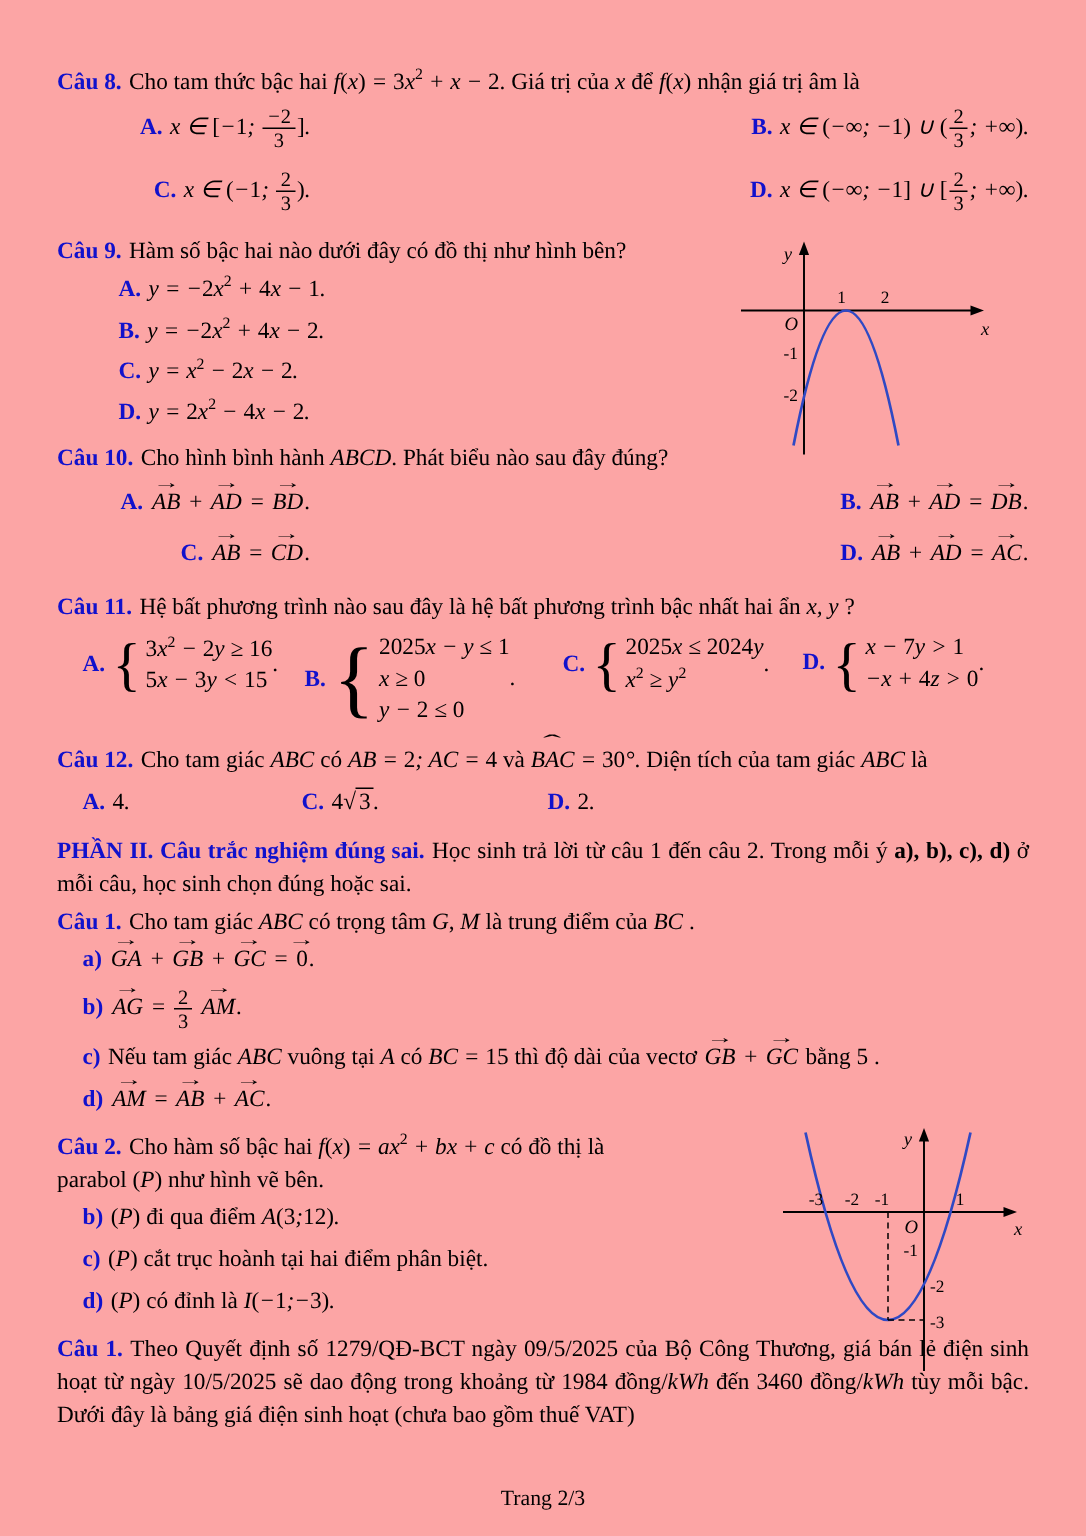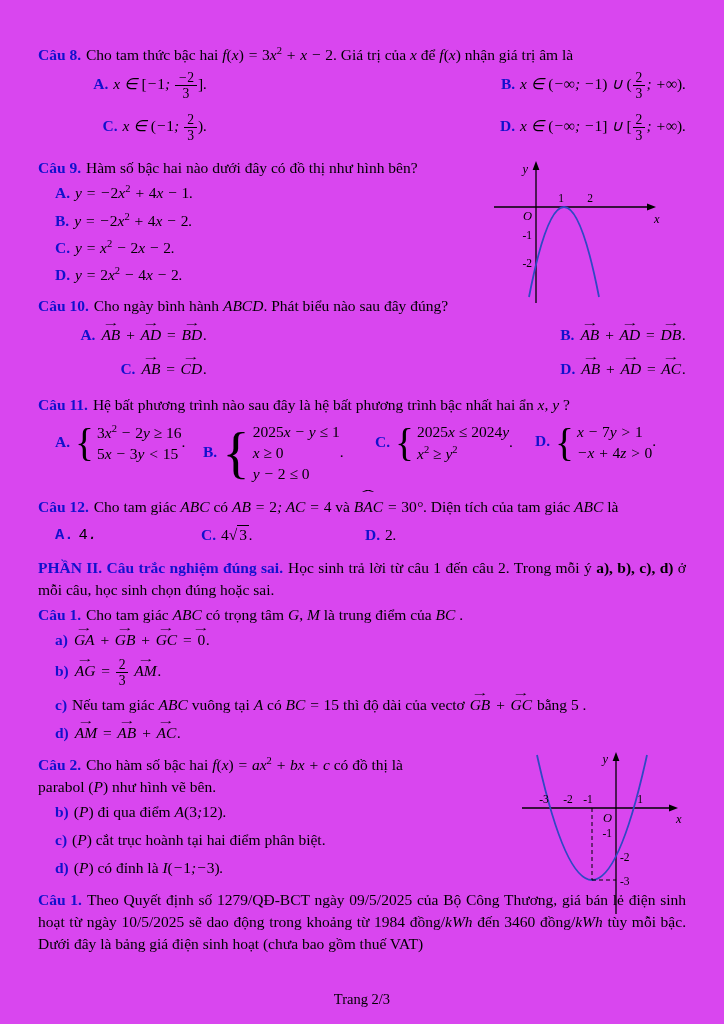--- a/index.html
+++ b/index.html
@@ -1,35 +1,35 @@
 <!DOCTYPE html>
 <html style="--accent: #1111cc; --curve: #2f49c4;"><head>
 <meta charset="utf-8">
 <style>
   :root{ --accent:#1111cc; --curve:#2f49c4; }
   *{ box-sizing:border-box; }
   html,body{ margin:0; padding:0; background:#fff; }
   .page{
     width:724px; height:1024px; padding:44px 38px 14px;
     font-family:"Liberation Serif", serif; font-size:15.5px; line-height:1.42;
-    color:#000; background:#d946ef; display:flex; flex-direction:column; overflow:hidden;
+    color:#000; background:#fca5a5; display:flex; flex-direction:column; overflow:hidden;
   }
   p{ margin:0; }
   .line{ margin-bottom:3px; }
   .just{ text-align:justify; }
   b.accent{ color:var(--accent); margin-right:0.32em; }
   .q{ margin-bottom:4px; }
   .qrel{ position:relative; }
   
   .optgrid{ display:grid; grid-template-columns:152px 1fr; padding-left:17px; row-gap:7px; margin:4px 0 7px;text-align:right; }
   .optgrid.vecgrid{ row-gap:9px; margin-top:7px; }
   .optcol{ padding-left:17px; margin:3px 0 4px; }
-  .optcol .line{ margin-bottom:5px; }
+  .optcol .line{ margin-bottom:5px;margin-left:24px; }
   .optrow{ display:flex; align-items:flex-start; padding-left:17px; margin:6px 0 7px; }
-  .opt4 p:nth-child(1){ width:146px;font-family:Liberation Mono, monospace; }
+  .opt4 p:nth-child(1){ width:146px; }
   .opt4 p:nth-child(2){ width:164px; }
   .opt4 p:nth-child(3){ width:146px; }
   .opt4s p:nth-child(1){ width:148px; }
   .opt4s p:nth-child(2){ width:172px; }
   .opt4s p:nth-child(3){ width:160px; }
   .items .line{ padding-left:17px; margin-bottom:6px; }
   
   .math{ font-style:italic; }
   .math sup{ font-size:0.68em; }
   .up{ font-style:normal; }
@@ -104,21 +104,21 @@
       <text class="it" x="168" y="66">x</text>
       <text class="it" x="46" y="63" text-anchor="end">O</text>
       <text x="75" y="45" text-anchor="middle">1</text>
       <text x="104" y="45" text-anchor="middle">2</text>
       <text x="46" y="82" text-anchor="end">-1</text>
       <text x="46" y="110" text-anchor="end">-2</text>
     </svg>
   </section>
 
   <section class="q">
-    <p class="line"><b class="accent">Câu 10.</b><span class="txt">Cho ngày bình hành </span><span class="math">ABCD</span><span class="txt">. Phát biểu nào sau đây đúng?</span></p>
+    <p class="line"><b class="accent">Câu 10.</b><span class="txt">Cho hình bình hành </span><span class="math">ABCD</span><span class="txt">. Phát biểu nào sau đây đúng?</span></p>
     <div class="optgrid vecgrid">
       <p class="line"><b class="accent">A.</b><span class="math"><span class="vec"><span class="arr">→</span>AB</span> + <span class="vec"><span class="arr">→</span>AD</span> = <span class="vec"><span class="arr">→</span>BD</span>.</span></p>
       <p class="line"><b class="accent">B.</b><span class="math"><span class="vec"><span class="arr">→</span>AB</span> + <span class="vec"><span class="arr">→</span>AD</span> = <span class="vec"><span class="arr">→</span>DB</span>.</span></p>
       <p class="line"><b class="accent">C.</b><span class="math"><span class="vec"><span class="arr">→</span>AB</span> = <span class="vec"><span class="arr">→</span>CD</span>.</span></p>
       <p class="line"><b class="accent">D.</b><span class="math"><span class="vec"><span class="arr">→</span>AB</span> + <span class="vec"><span class="arr">→</span>AD</span> = <span class="vec"><span class="arr">→</span>AC</span>.</span></p>
     </div>
   </section>
 
   <section class="q">
     <p class="line"><b class="accent">Câu 11.</b><span class="txt">Hệ bất phương trình nào sau đây là hệ bất phương trình bậc nhất hai ẩn </span><span class="math">x, y</span><span class="txt"> ?</span></p>

